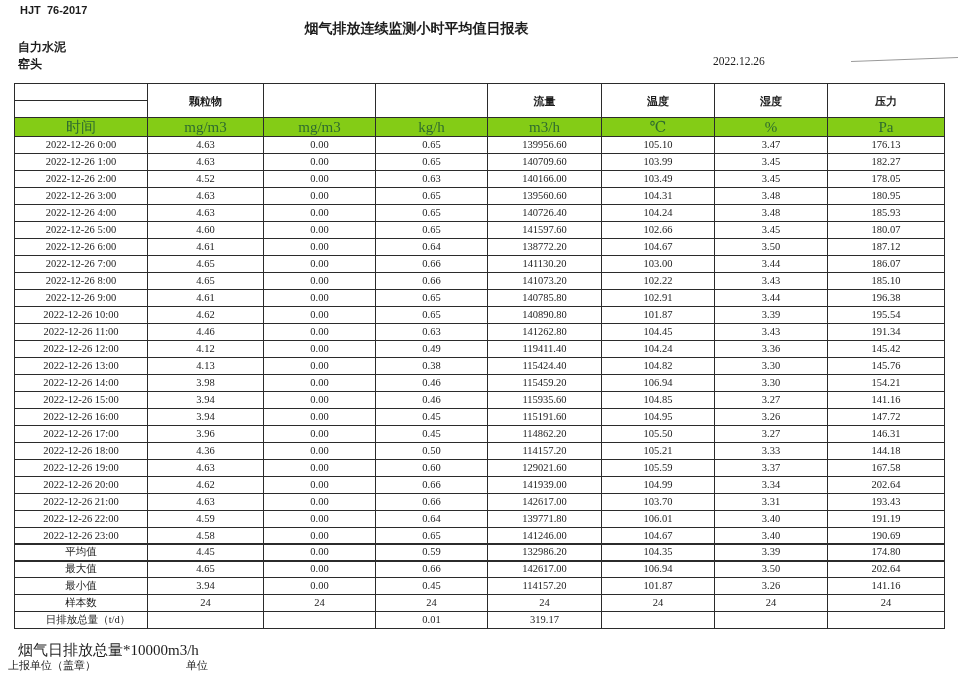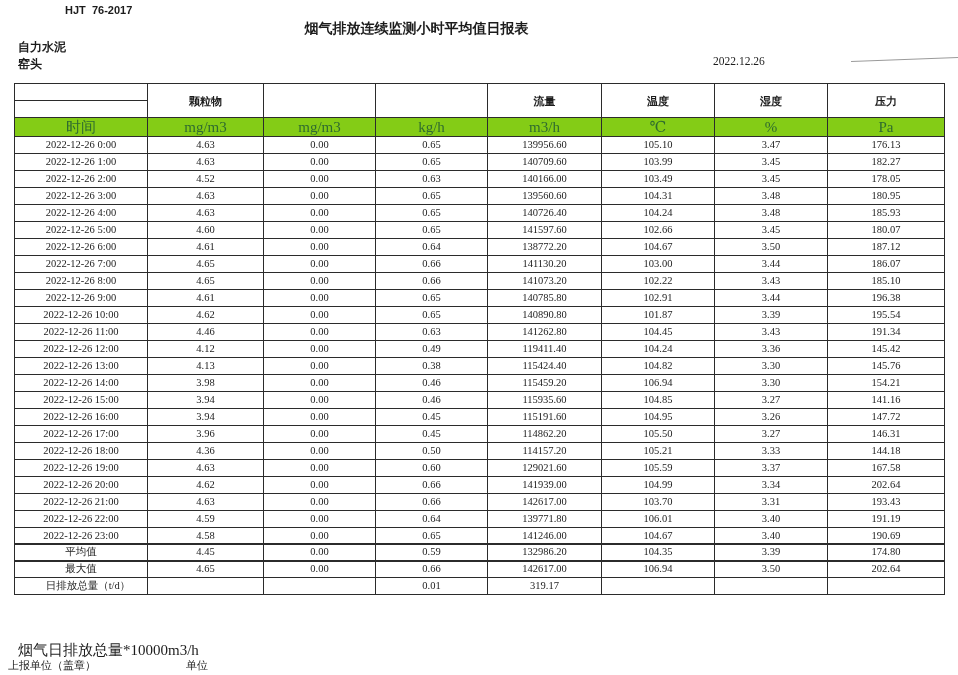--- a/index.html
+++ b/index.html
@@ -1,21 +1,21 @@
 <!DOCTYPE html>
 <html><head>
 <meta charset="utf-8">
 <style>
   html,body{margin:0;padding:0;}
   body{
     width:958px;height:675px;background:#ffffff;position:relative;
     font-family:"Liberation Serif","DejaVu Serif",serif;color:#1c1c1c;overflow:hidden;
   }
   .std{position:absolute;left:20px;top:4px;font-family:"Liberation Sans","DejaVu Sans",sans-serif;
-       font-weight:bold;font-size:11px;white-space:pre;margin-left:45px;}
+       font-weight:bold;font-size:11px;white-space:pre;}
   .title{position:absolute;left:0;top:20px;width:833px;text-align:center;
        font-family:"Liberation Sans","DejaVu Sans",sans-serif;font-weight:bold;font-size:14px;}
   .company{position:absolute;left:18px;top:39px;font-family:"Liberation Sans","DejaVu Sans",sans-serif;
        font-weight:bold;font-size:12px;}
   .location{position:absolute;left:18px;top:56px;font-family:"Liberation Sans","DejaVu Sans",sans-serif;
        font-weight:bold;font-size:12px;}
   .date{position:absolute;left:713px;top:55px;font-size:11.5px;}
   .artifact{position:absolute;top:59px;left:851px;width:107px;height:1px;background:#9a9a9a;
        transform:rotate(-2.2deg);}
 
@@ -360,20 +360,40 @@
         <td>最大值</td>
         <td>4.65</td>
         <td>0.00</td>
         <td>0.66</td>
         <td>142617.00</td>
         <td>106.94</td>
         <td>3.50</td>
         <td>202.64</td>
       </tr>
       <tr>
+        <td>最小值</td>
+        <td>3.94</td>
+        <td>0.00</td>
+        <td>0.45</td>
+        <td>114157.20</td>
+        <td>101.87</td>
+        <td>3.26</td>
+        <td>141.16</td>
+      </tr>
+      <tr>
+        <td>样本数</td>
+        <td>24</td>
+        <td>24</td>
+        <td>24</td>
+        <td>24</td>
+        <td>24</td>
+        <td>24</td>
+        <td>24</td>
+      </tr>
+      <tr>
         <td class="lbl-left">日排放总量（t/d）</td>
         <td></td>
         <td></td>
         <td>0.01</td>
         <td>319.17</td>
         <td></td>
         <td></td>
         <td></td>
       </tr>
     </tbody>

